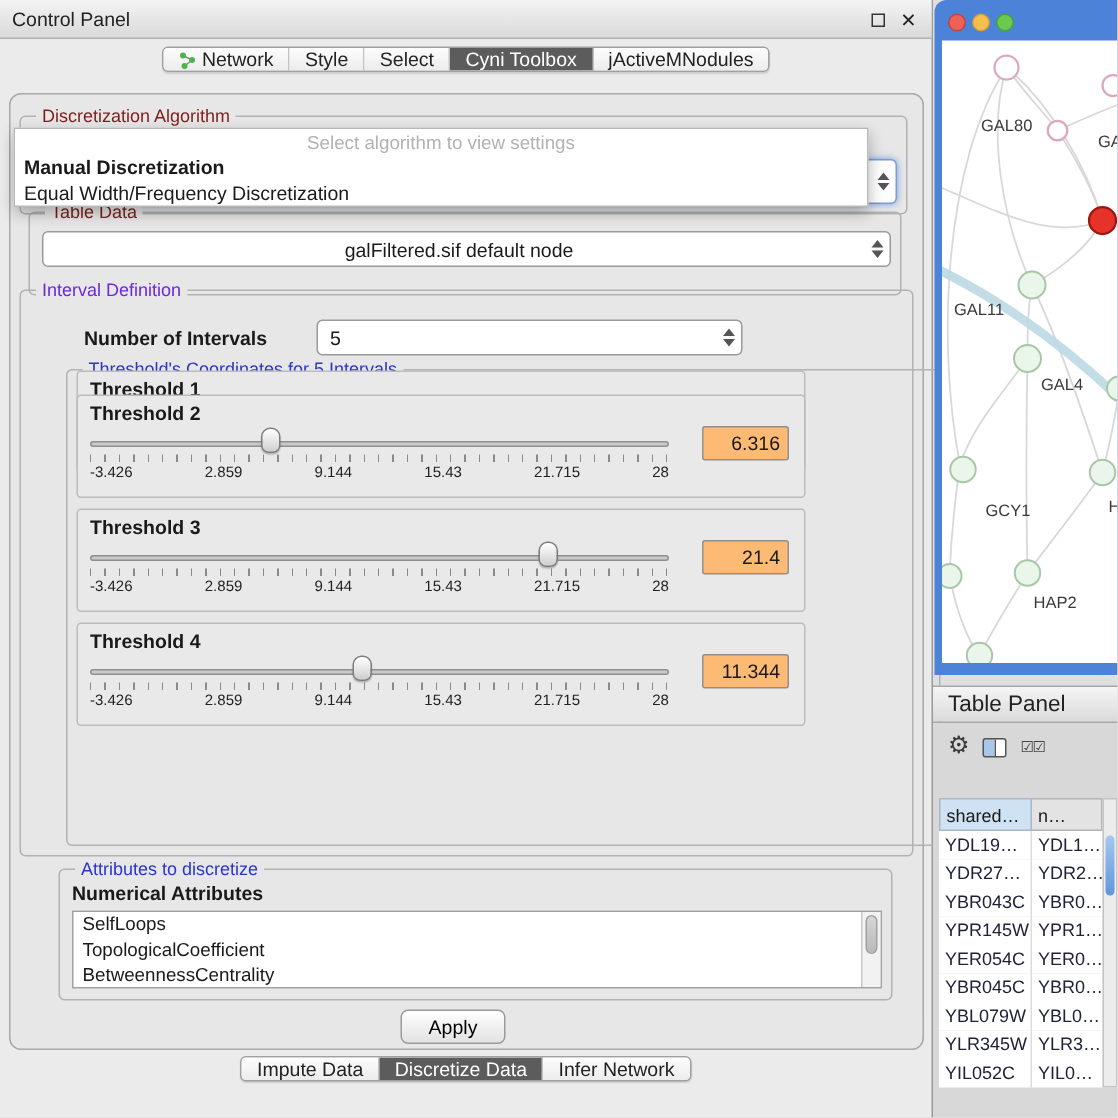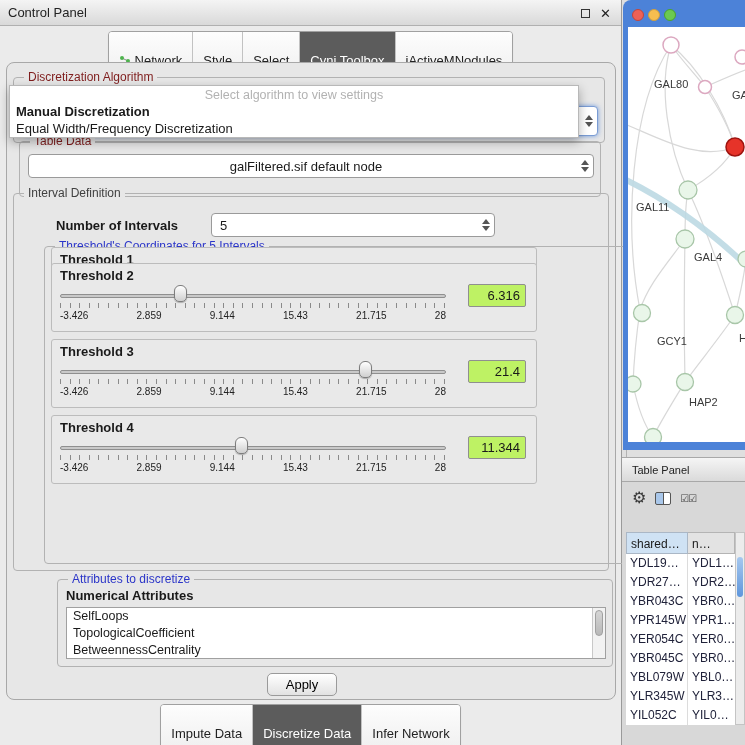--- a/index.html
+++ b/index.html
@@ -10,32 +10,32 @@
   .control-window { position:absolute; left:0; top:0; width:622px; height:745px; background:#ebebeb; border-right:1px solid #9a9a9a; }
   .titlebar { position:absolute; left:0; top:0; width:100%; height:26px; background:linear-gradient(#f4f4f4,#d9d9d9); border-bottom:1px solid #b0b0b0; display:flex; align-items:center; }
   .titlebar .title { font-size:13px; color:#222; padding-left:8px; }
   .win-btns { position:absolute; right:10px; top:0; height:26px; display:flex; align-items:center; gap:10px; }
   .float-ico { width:9px; height:9px; border:1.5px solid #333; display:inline-block; }
   .close-ico { font-size:13px; font-weight:bold; color:#222; line-height:1; }
 
   
   .segbar { position:absolute; left:0; width:100%; display:flex; justify-content:center; }
   .seg { display:inline-flex; border:1px solid #a0a0a0; border-radius:4px; overflow:hidden; background:#f4f4f4; box-shadow:0 1px 1px rgba(0,0,0,.12); }
-  .seg .tab { font-size:13px; padding:21px 10px; background:linear-gradient(#fdfdfd,#ececec); border-right:1px solid #c2c2c2; display:flex; align-items:center; gap:4px; color:#222; cursor:default; }
+  .seg .tab { font-size:13px; padding:0 10px; background:linear-gradient(#fdfdfd,#ececec); border-right:1px solid #c2c2c2; display:flex; align-items:center; gap:4px; color:#222; cursor:default; }
   .seg .tab:last-child { border-right:none; }
   .seg .tab.active { background:#5c5c5c; color:#fff; }
   .top-tabs { top:31px; }
   .bottom-tabs { top:704px;align-items:flex-end; }
 
   
   .main-panel { position:absolute; left:6px; top:62px; width:610px; height:638px; background:#e7e7e7; border:1px solid #a8a8a8; border-radius:8px; }
 
   .group { position:absolute; border:1px solid #b2b2b2; border-radius:4px; }
   .group-title { position:absolute; top:-8px; left:10px; background:#e7e7e7; padding:0 4px; font-size:12px; color:#7f1d1d; white-space:nowrap; }
-  .group-title.green { color:#404040; }
+  .group-title.green { color:#6d28d9; }
   .group-title.blue { color:#2b35c8; }
 
   .combo { position:absolute; background:#fff; border:1px solid #9a9a9a; border-radius:4px; display:flex; align-items:center; font-size:13px; padding:0 4px 0 8px; }
   .combo .combo-text { flex:1; overflow:hidden; white-space:nowrap; }
   .combo.focusring { border:1px solid #7a9cd4; box-shadow:0 0 5px rgba(90,140,220,.85); }
   .stepper { display:flex; flex-direction:column; align-items:center; justify-content:center; padding-left:6px; }
   .tri-up { width:0; height:0; border:4px solid transparent; border-bottom:5px solid #555; display:block; margin-bottom:2px; }
   .tri-down { width:0; height:0; border:4px solid transparent; border-top:5px solid #555; display:block; }
 
   .algo-group { left:6px; top:14px; width:592px; height:66px; }
@@ -51,29 +51,29 @@
 
   .interval-group { left:6px; top:130px; width:596px; height:378px; }
   .intervals-label { position:absolute; left:42px; top:24px; font-size:13px; font-weight:bold; }
   .combo-num { left:197px; top:19px; width:284px; height:24px; }
 
   .thresholds-group { left:30px; top:52px; width:583px; height:318px; }
   .tblock { position:absolute; left:6px; width:486px; height:69px; background:#e9e9e9; border:1px solid #bcbcbc; border-radius:3px; }
   .tblock:nth-of-type(2){ top:16px; } .tblock:nth-of-type(3){ top:92px; }
   .tblock:nth-of-type(4){ top:168px; } .tblock:nth-of-type(5){ top:244px; }
   .tlabel { position:absolute; left:8px; top:4px; font-size:13px; font-weight:bold; }
-  .tvalue { position:absolute; right:10px; top:20px; width:58px; height:23px; background:#bef264; border:1px solid #8f8f8f; border-radius:2px; font-size:13px; text-align:right; padding:3px 5px 0 0; }
+  .tvalue { position:absolute; right:10px; top:20px; width:58px; height:23px; background:#fdba74; border:1px solid #8f8f8f; border-radius:2px; font-size:13px; text-align:right; padding:3px 5px 0 0; }
   .slider { position:absolute; left:8px; top:17px; width:386px; height:48px; }
   .track { position:absolute; left:0; right:0; top:13px; height:4px; background:#c9c9c9; border:1px solid #8f8f8f; border-radius:2px; }
   .thumb { position:absolute; top:4px; width:13px; height:17px; margin-left:-6px; background:linear-gradient(#ffffff,#cfcfcf); border:1px solid #7d7d7d; border-radius:6px 6px 5px 5px; box-shadow:0 1px 1px rgba(0,0,0,.25); }
   .ticks { position:absolute; left:0; right:0; top:22px; height:5px;
     background-image:repeating-linear-gradient(to right,#8a8a8a 0,#8a8a8a 1px,transparent 1px,transparent 9.6px); }
   .scale { position:absolute; left:0; right:0; top:29px; display:flex; justify-content:space-between; font-size:10px; color:#222; }
 
-  .attributes-group { left:50px; top:516px; width:556px; height:88px; }
+  .attributes-group { left:32px; top:516px; width:556px; height:88px; }
   .list-label { position:absolute; left:8px; top:8px; font-size:13px; font-weight:bold; }
   .attr-list { position:absolute; left:8px; top:27px; width:540px; height:52px; background:#fff; border:1px solid #a0a0a0; overflow:hidden; }
   .list-item { font-size:12.5px; line-height:17px; padding-left:6px; }
   .list-scroll { position:absolute; right:0; top:0; bottom:0; width:13px; background:#f2f2f2; border-left:1px solid #c8c8c8; }
   .list-thumb { position:absolute; left:2px; top:2px; width:8px; height:26px; background:linear-gradient(#d6d6d6,#b8b8b8); border:1px solid #a0a0a0; border-radius:4px; }
 
   .apply-btn { position:absolute; left:260px; top:610px; width:70px; height:23px; background:linear-gradient(#ffffff,#e2e2e2); border:1px solid #9a9a9a; border-radius:5px; font-size:13px; font-family:inherit; }
 
   
   .network-window { position:absolute; left:623px; top:0; width:122px; height:450px; background:#4c82d8; border-radius:8px 0 0 0; }
@@ -81,21 +81,21 @@
   .light { width:12px; height:12px; border-radius:50%; }
   .light.red { background:#ee6156; border:1px solid #c2453c; }
   .light.yellow { background:#f6be4f; border:1px solid #d19f3d; }
   .light.green { background:#6bc951; border:1px solid #4aa32e; }
   .net-canvas { position:absolute; left:5px; top:27px; width:117px; height:415px; background:#fff; overflow:hidden; }
   .net-canvas svg { position:absolute; left:0; top:0; }
   .node-label { position:absolute; font-size:11px; color:#3a3a3a; white-space:nowrap; }
 
   
   .tp-header { position:absolute; left:622px; top:457px; width:123px; height:25px; background:linear-gradient(#f5f5f5,#dadada); border-top:1px solid #a8a8a8; border-bottom:1px solid #a8a8a8; display:flex; align-items:center; }
-  .tp-header span { font-size:11px; padding-left:10px; color:#222; }
+  .tp-header span { font-size:15px; padding-left:10px; color:#222; }
   .tp-body { position:absolute; left:622px; top:482px; width:123px; height:263px; background:#d8d8d8; }
   .tp-toolbar { position:absolute; left:10px; top:8px; display:flex; align-items:center; gap:9px; }
   .gear { font-size:16px; color:#3a3a3a; line-height:1; }
   .cols-icon { width:16px; height:13px; border:1px solid #555; background:linear-gradient(to right,#a9c7ea 0 49%,#fff 49%); border-radius:2px; position:relative; }
   .cols-icon::after { content:""; position:absolute; left:50%; top:0; bottom:0; width:1px; background:#555; }
   .checks { font-size:10px; color:#444; letter-spacing:-1px; }
   .grid { position:absolute; left:4px; top:50px; width:119px; }
   .grid-scroll { position:absolute; right:0; top:0; width:10px; height:193px; background:#ececec; border:1px solid #c4c4c4; }
   .grid-thumb { position:absolute; left:1px; top:24px; width:6px; height:40px; background:linear-gradient(#a6c8ef,#5e96dc); border-radius:3px; }
   .hrow { display:flex; height:22px; }

